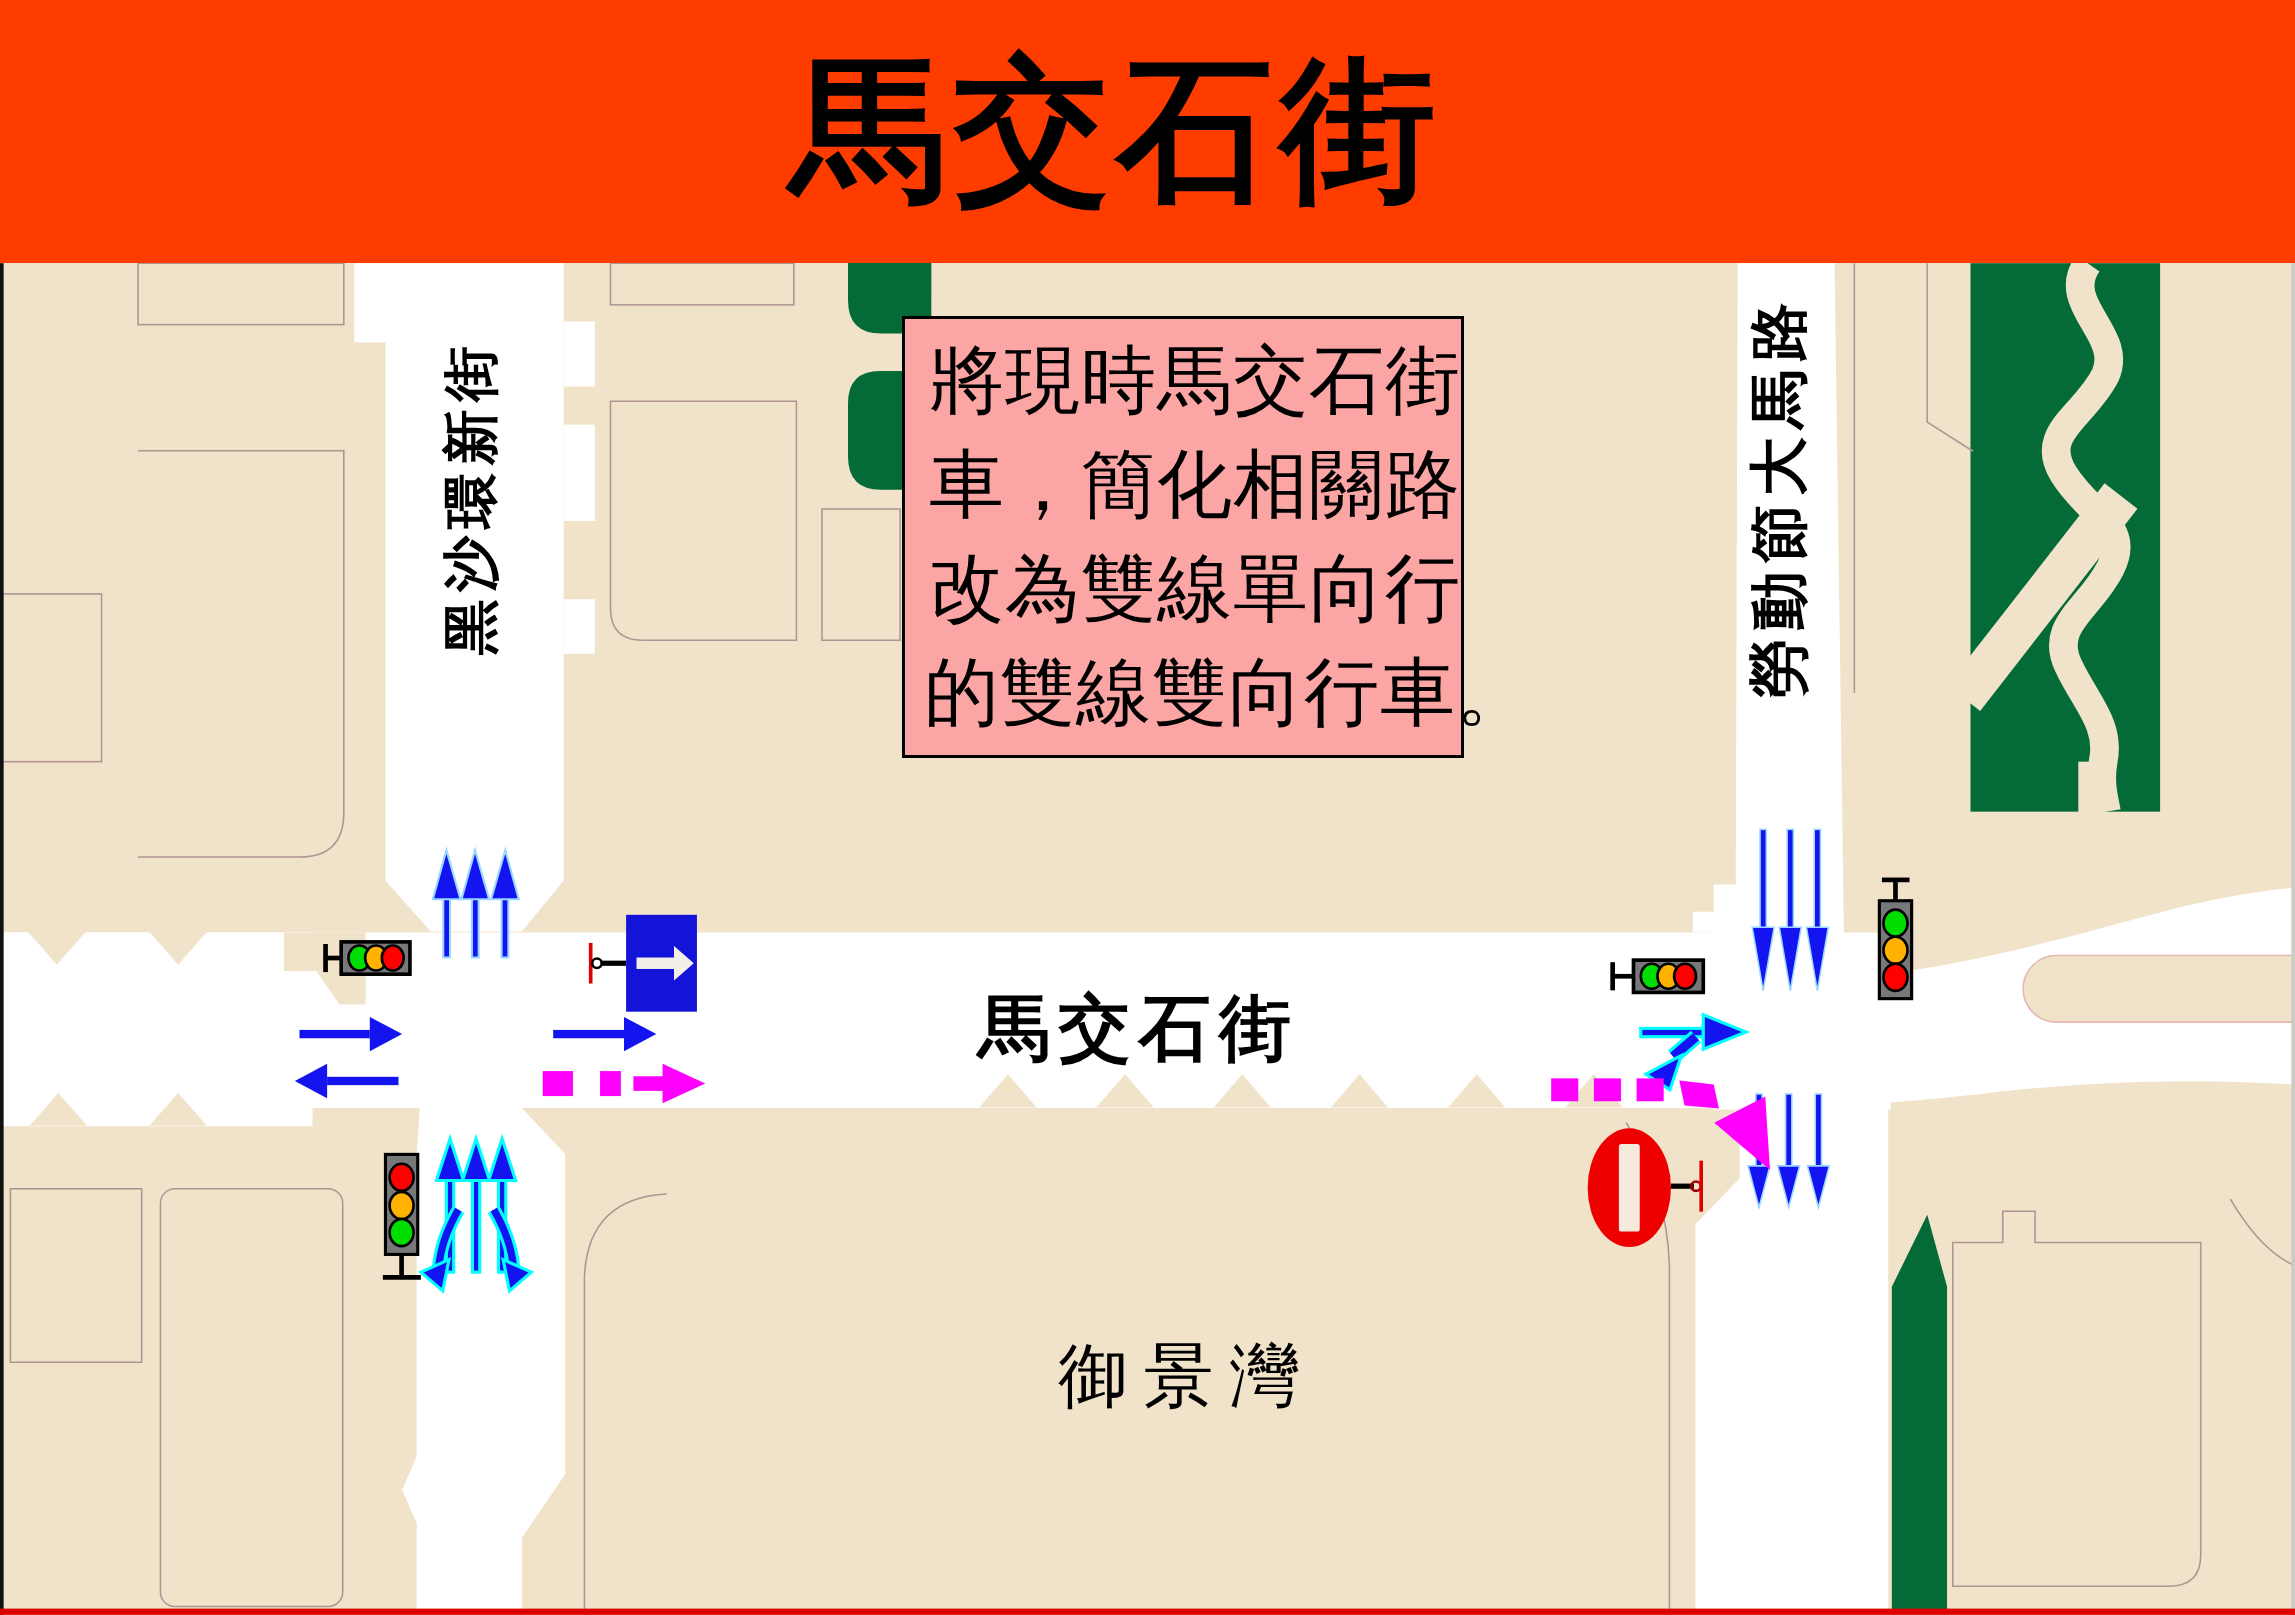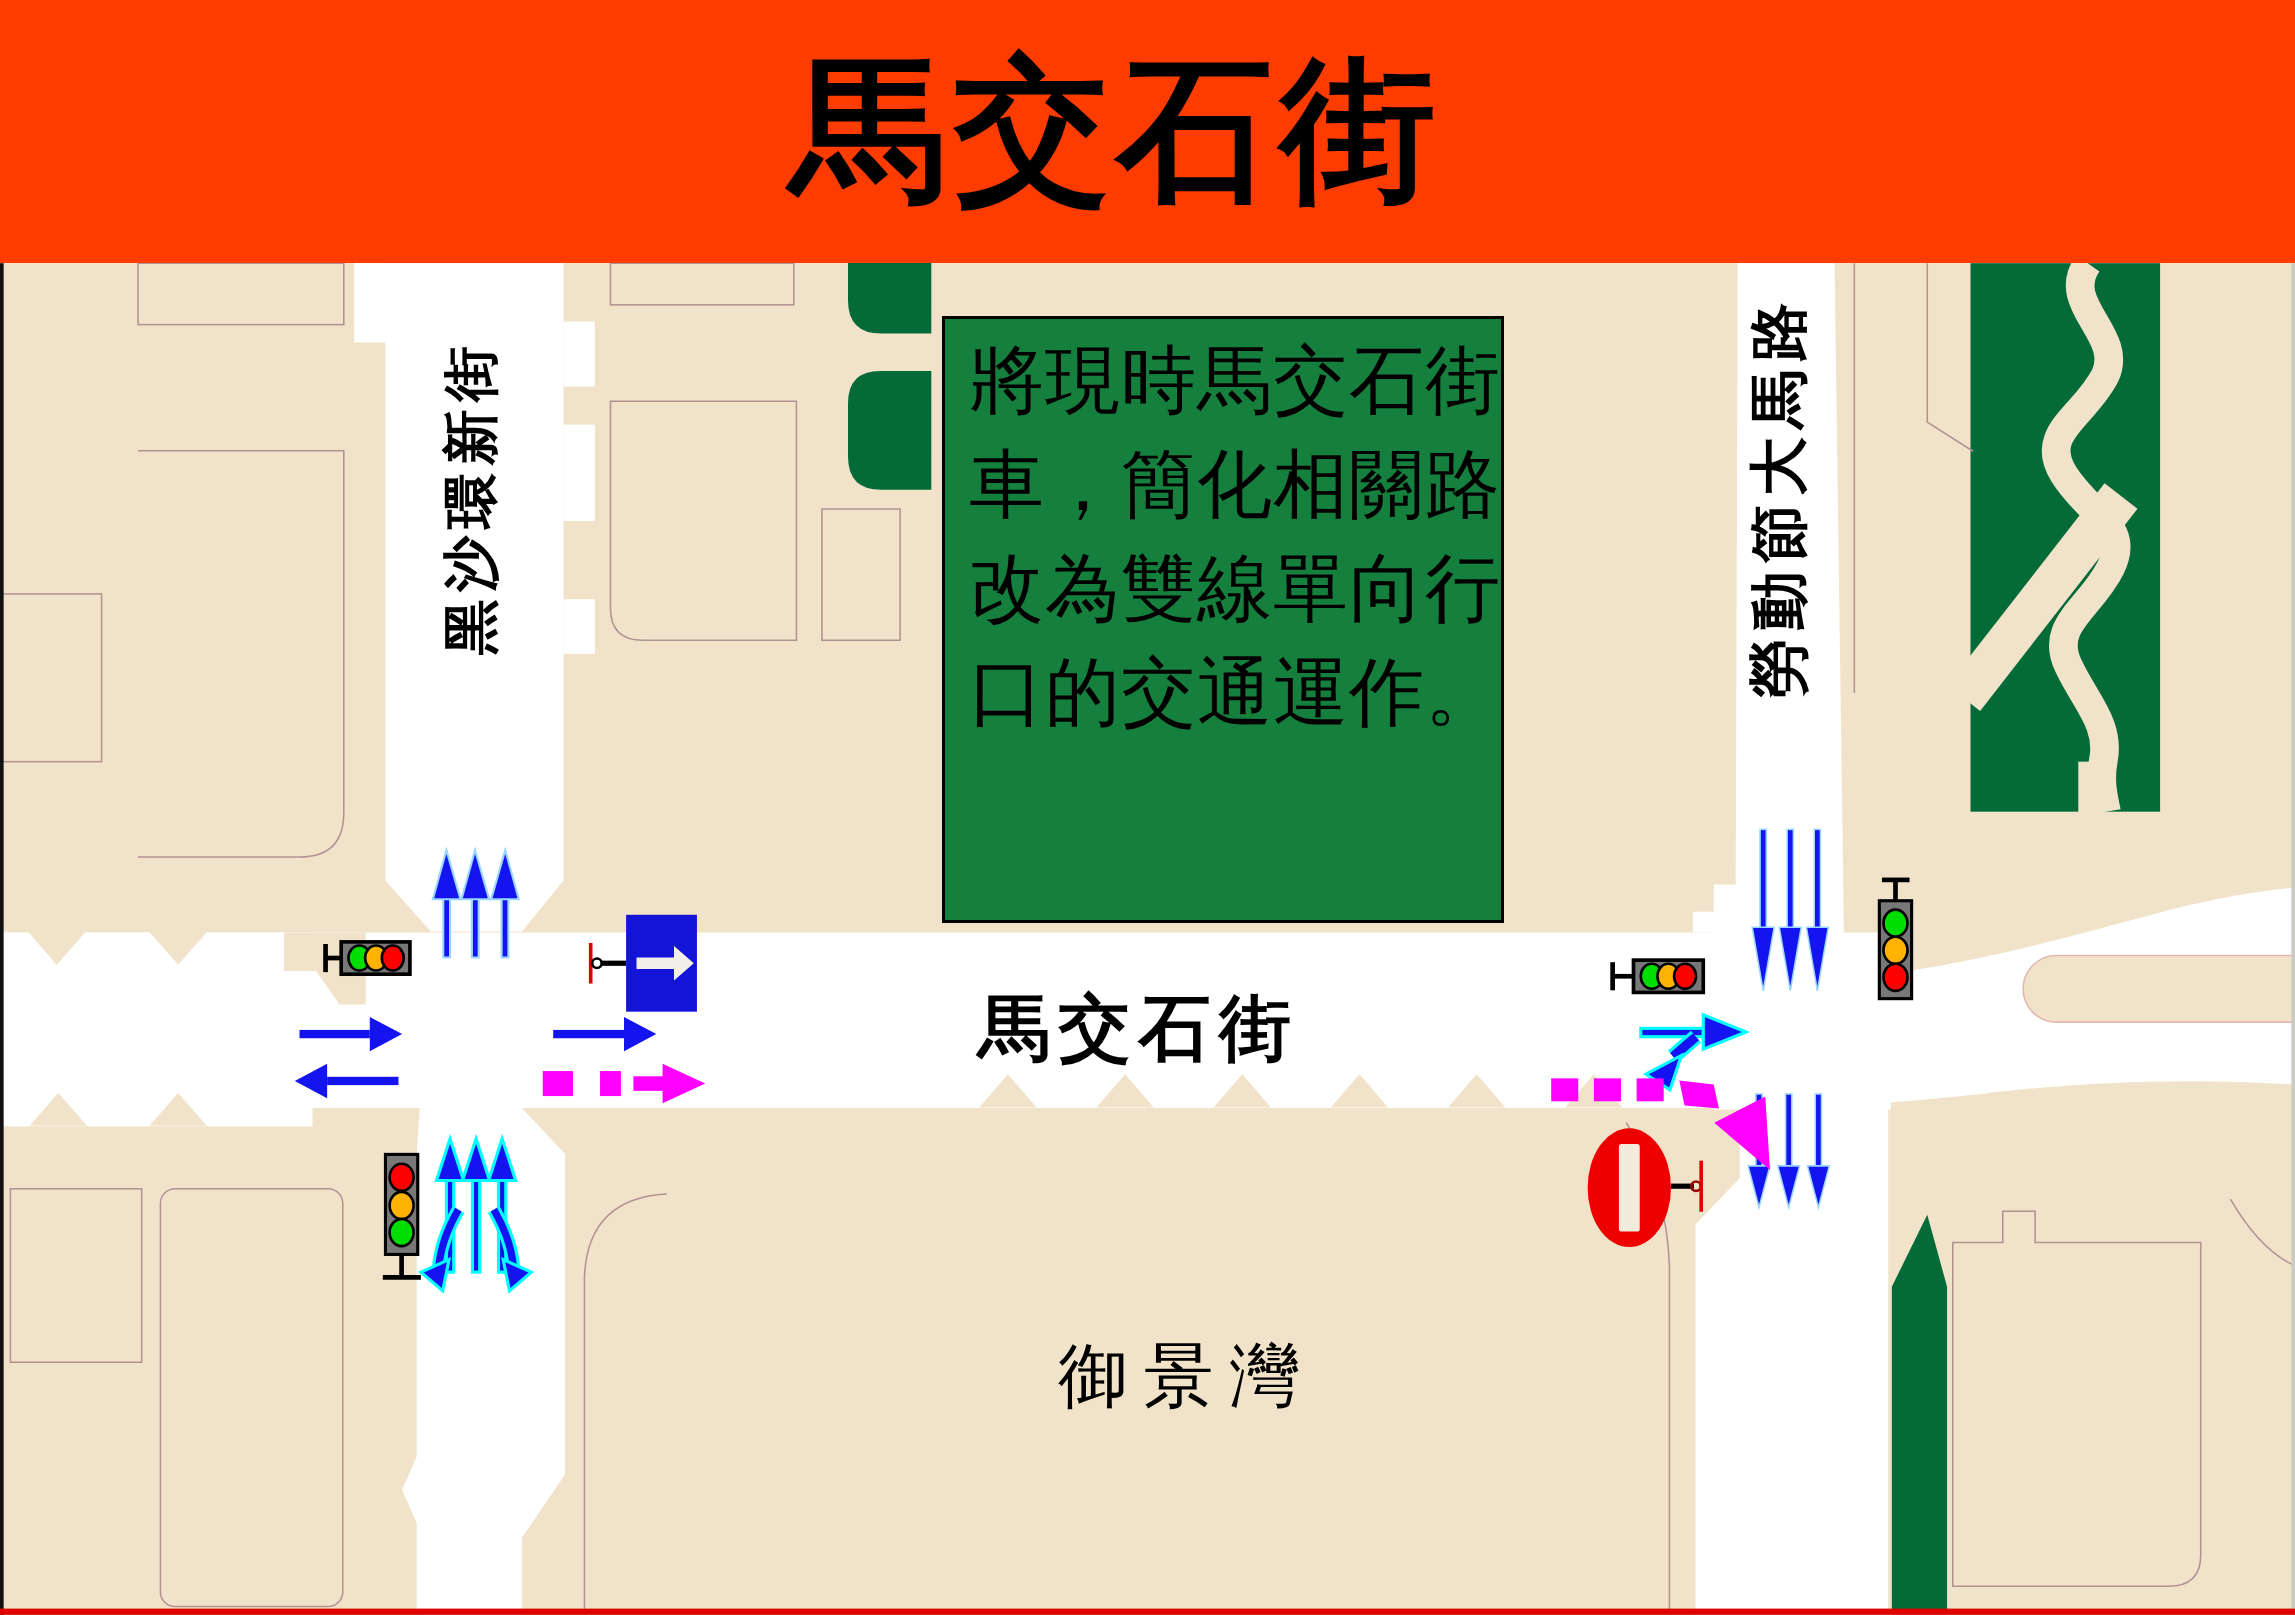--- a/index.html
+++ b/index.html
@@ -3,22 +3,22 @@
 <meta charset="utf-8">
 <style>
   html,body{margin:0;padding:0;background:#fff;}
   #stage{position:relative;width:2295px;height:1615px;overflow:hidden;background:#F1E3C9;
          font-family:"Liberation Sans",sans-serif;text-align:right;}
   #map-svg{position:absolute;left:0;top:0;}
   .banner{position:absolute;left:0;top:0;width:2295px;height:263px;background:#FF3C00;
           display:flex;align-items:center;justify-content:center;}
   .banner h1{margin:0;font-size:156px;font-weight:bold;color:#000;letter-spacing:7.3px;
              transform:translateX(-31px);}
-  .note-box{position:absolute;left:902px;top:316px;width:562px;height:607px;background:#15803d;
-            border:3.1px solid #000;box-sizing:border-box;padding:9.4px 0 0 19px;margin-left:40px;}
+  .note-box{position:absolute;left:902px;top:316px;width:562px;height:442px;background:#fca5a5;
+            border:3.1px solid #000;box-sizing:border-box;padding:9.4px 0 0 19px;}
   .note-box .line{font-size:75px;line-height:104px;color:#000;white-space:nowrap;letter-spacing:1px;}
   .vlabel{position:absolute;width:729px;height:78px;display:flex;align-items:center;
           justify-content:center;font-weight:bold;color:#000;transform:rotate(-90deg);
           white-space:nowrap;}
   .vlabel.left{left:107px;top:458px;font-size:56px;letter-spacing:7.3px;}
   .vlabel.right{left:1415px;top:457px;font-size:59px;letter-spacing:8.3px;}
   .hlabel{position:absolute;color:#000;white-space:nowrap;}
   .hlabel.center{left:978px;top:981px;font-size:72px;font-weight:bold;letter-spacing:8.3px;}
   .hlabel.district{left:1058px;top:1330px;font-size:70px;font-weight:normal;letter-spacing:15.6px;}
 </style>
@@ -249,21 +249,21 @@
   </svg>
 
   <div class="banner">
     <h1>馬交石街</h1>
   </div>
 
   <div class="note-box">
     <div class="line">將現時馬交石街</div>
     <div class="line">車，簡化相關路</div>
     <div class="line">改為雙線單向行</div>
-    <div class="line">口的交通運作。</div>
+    <div class="line">的雙線雙向行車。</div>
   </div>
 
   <div class="vlabel left">黑沙環新街</div>
 
   <div class="vlabel right">勞動節大馬路</div>
 
   <div class="hlabel center">馬交石街</div>
 
   <div class="hlabel district">御景灣</div>
 </div>

